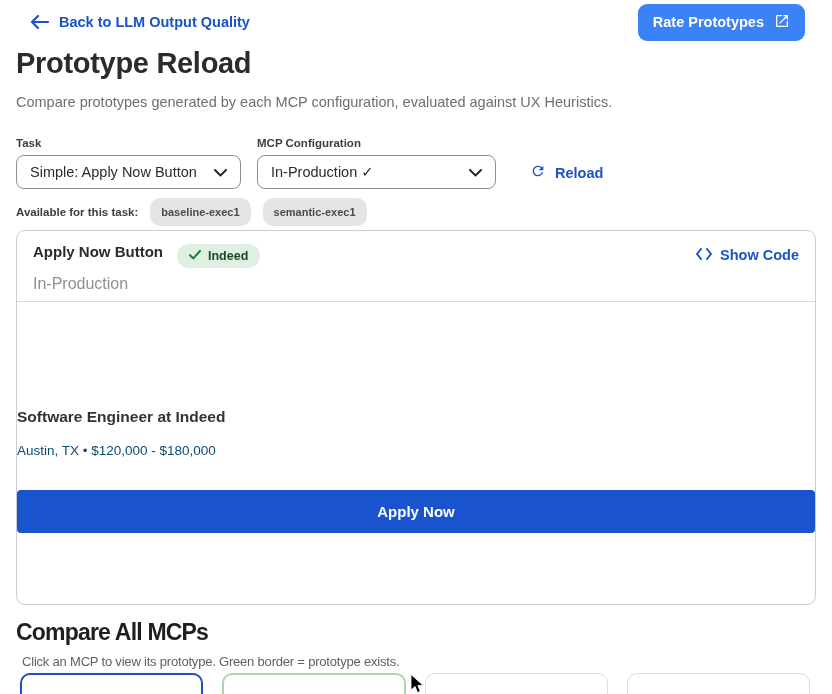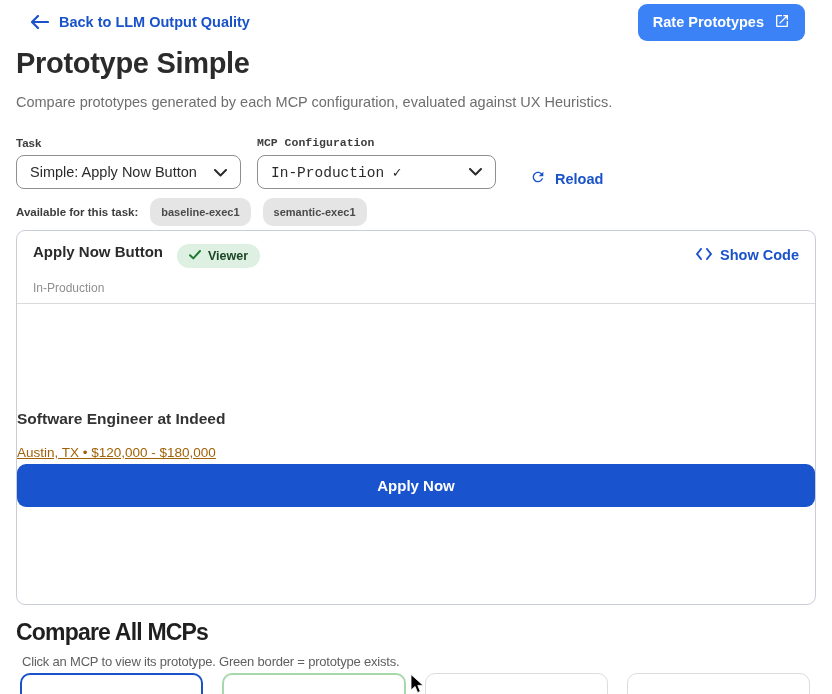--- a/index.html
+++ b/index.html
@@ -26,45 +26,45 @@
   .page-title { margin: 13px 0 0; font-size: 29px; line-height: 31px; font-weight: 800; color: #2b2b2b; letter-spacing: -0.3px; }
   .page-subtitle { margin: 16px 0 0; font-size: 14.5px; line-height: 15px; color: #6e6e6e; }
 
   
   .controls { display: flex; margin-top: 27px; align-items: flex-start; }
   .field-label { font-size: 11.5px; font-weight: 700; color: #3d3d3d; height: 12px; line-height: 12px; display: block; }
   .select { margin-top: 6px; height: 34px; border: 1px solid #8f8f8f; border-radius: 8px; background: #fff;
     display: flex; align-items: center; justify-content: space-between; padding: 0 13px;
     font-size: 14.5px; color: #2b2b2b; cursor: pointer; }
   .task-group { width: 225px; }
-  .mcp-group { width: 239px; margin-left: 16px; font-family: Liberation Mono, monospace; }
-  .reload-btn { display: flex; align-items: center; gap: 9px; margin-left: 30px; align-self: flex-end; margin-bottom: 1px;
+  .mcp-group { width: 239px; margin-left: 16px; }
+  .reload-btn { display: flex; align-items: center; gap: 9px; margin-left: 30px; align-self: flex-end; margin-bottom: 7px;
     background: none; border: none; color: #1a53c9; font-family: inherit; font-weight: 700; font-size: 14.5px; cursor: pointer; padding: 0 4px; }
 
   
   .available-row { margin-top: 13px; height: 20px; display: flex; align-items: center; gap: 12px; }
   .available-label { font-size: 11.5px; font-weight: 700; color: #3d3d3d; }
   .exec-badge { background: #e5e5e5; color: #4a4a4a; font-size: 11px; font-weight: 700;
     border-radius: 10px; padding: 8px 11px; line-height: 12px; }
 
   
   .proto-card { margin-top: 8px; height: 375px; border: 1px solid #c9cdd6; border-radius: 9px;
     display: flex; flex-direction: column; background: #fff; }
   .proto-header { display: flex; align-items: flex-start; padding: 11px 16px 8px; border-bottom: 1px solid #dadada; }
   .proto-title { font-size: 15px; font-weight: 700; color: #2b2b2b; line-height: 19px; }
-  .proto-config { font-size: 12px; color: #8f8f8f; margin-top: 20px; }
+  .proto-config { font-size: 16px; color: #8f8f8f; margin-top: 14px; }
   .loaded-badge { display: flex; align-items: center; gap: 7px; margin-left: 14px; margin-top: 2px;
     background: #def0e2; color: #1c4726; font-weight: 700; font-size: 12.5px;
     border-radius: 13px; padding: 5px 12px; }
   .show-code { display: flex; align-items: center; gap: 8px; margin-left: auto; margin-top: 5px;
     background: none; border: none; color: #1a53c9; font-family: inherit; font-weight: 700; font-size: 14.5px; cursor: pointer; padding: 0; }
   .proto-body { flex: 1; display: flex; flex-direction: column; padding-top: 106px; }
   .job-title { font-size: 15.5px; font-weight: 700; color: #333; }
-  .job-meta { margin-top: 17px; font-size: 13.5px; color: #a16207; text-decoration: underline; }
-  .apply-btn { margin-top: 4px; background: #1a53ce; color: #fff; border: none; border-radius: 9px;
+  .job-meta { margin-top: 17px; font-size: 13.5px; color: #0c4a6e; }
+  .apply-btn { margin-top: 32px; background: #1a53ce; color: #fff; border: none; border-radius: 4px;
     padding: 13px 23px; font-family: inherit; font-weight: 700; font-size: 15px; cursor: pointer; }
 
   
   .compare-title { margin: 13px 0 0; font-size: 23px; line-height: 28px; font-weight: 800; color: #1f1f1f; letter-spacing: -0.8px; }
   .compare-subtitle { margin: 8px 6px 0; font-size: 13px; line-height: 15px; color: #606060; letter-spacing: -0.2px; }
   .mcp-grid { margin: 4px 0 0 4px; width: 790px; display: grid; grid-template-columns: repeat(4, 1fr); gap: 19px; }
   .mcp-card { height: 40px; background: #fff; border-radius: 10px; border: 2px solid #dcdcdc; cursor: pointer; }
   .mcp-card[data-status="selected"] { border-color: #1b52c8; }
   .mcp-card[data-status="exists"]   { border-color: #a6d8a9; }
   .mcp-card[data-status="empty"]    { border-width: 1.5px; border-color: #dcdcdc; }
@@ -88,21 +88,21 @@
     <button class="rate-btn">
       <span>Rate Prototypes</span>
       <span>
         <svg width="16" height="16" viewBox="0 0 24 24">
             <path d="M19 19H5V5h7V3H5c-1.11 0-2 .9-2 2v14c0 1.1.89 2 2 2h14c1.1 0 2-.9 2-2v-7h-2v7zM14 3v2h3.59l-9.83 9.83 1.41 1.41L19 6.41V10h2V3h-7z" fill="#ffffff"></path>
           </svg>
       </span>
     </button>
   </div>
 
-  <h1 class="page-title">Prototype Simple</h1>
+  <h1 class="page-title">Prototype Reload</h1>
   <p class="page-subtitle">Compare prototypes generated by each MCP configuration, evaluated against UX Heuristics.</p>
 
   <div class="controls">
     <div class="task-group">
       <span class="field-label">Task</span>
       <div class="select">
         <span>Simple: Apply Now Button</span>
         <span>
           <svg width="13" height="8" viewBox="0 0 13 8">
               <path d="M1 1 L6.5 6.5 L12 1" fill="none" stroke="#2b2b2b" stroke-width="2" stroke-linecap="round" stroke-linejoin="round"></path>
@@ -142,21 +142,21 @@
       <div>
         <div class="proto-title">Apply Now Button</div>
         <div class="proto-config">In-Production</div>
       </div>
       <span class="loaded-badge">
         <span>
           <svg width="12" height="10" viewBox="0 0 12 10">
               <path d="M1 5.2 L4.3 8.4 L11 1" fill="none" stroke="#1d7a33" stroke-width="2" stroke-linecap="round" stroke-linejoin="round"></path>
             </svg>
         </span>
-        <span>Viewer</span>
+        <span>Indeed</span>
       </span>
       <button class="show-code">
         <span>
           <svg width="16" height="12" viewBox="0 0 16 12">
               <path d="M5 1 L1 6 L5 11 M11 1 L15 6 L11 11" fill="none" stroke="#1a53c9" stroke-width="2" stroke-linecap="round" stroke-linejoin="round"></path>
             </svg>
         </span>
         <span>Show Code</span>
       </button>
     </div>

